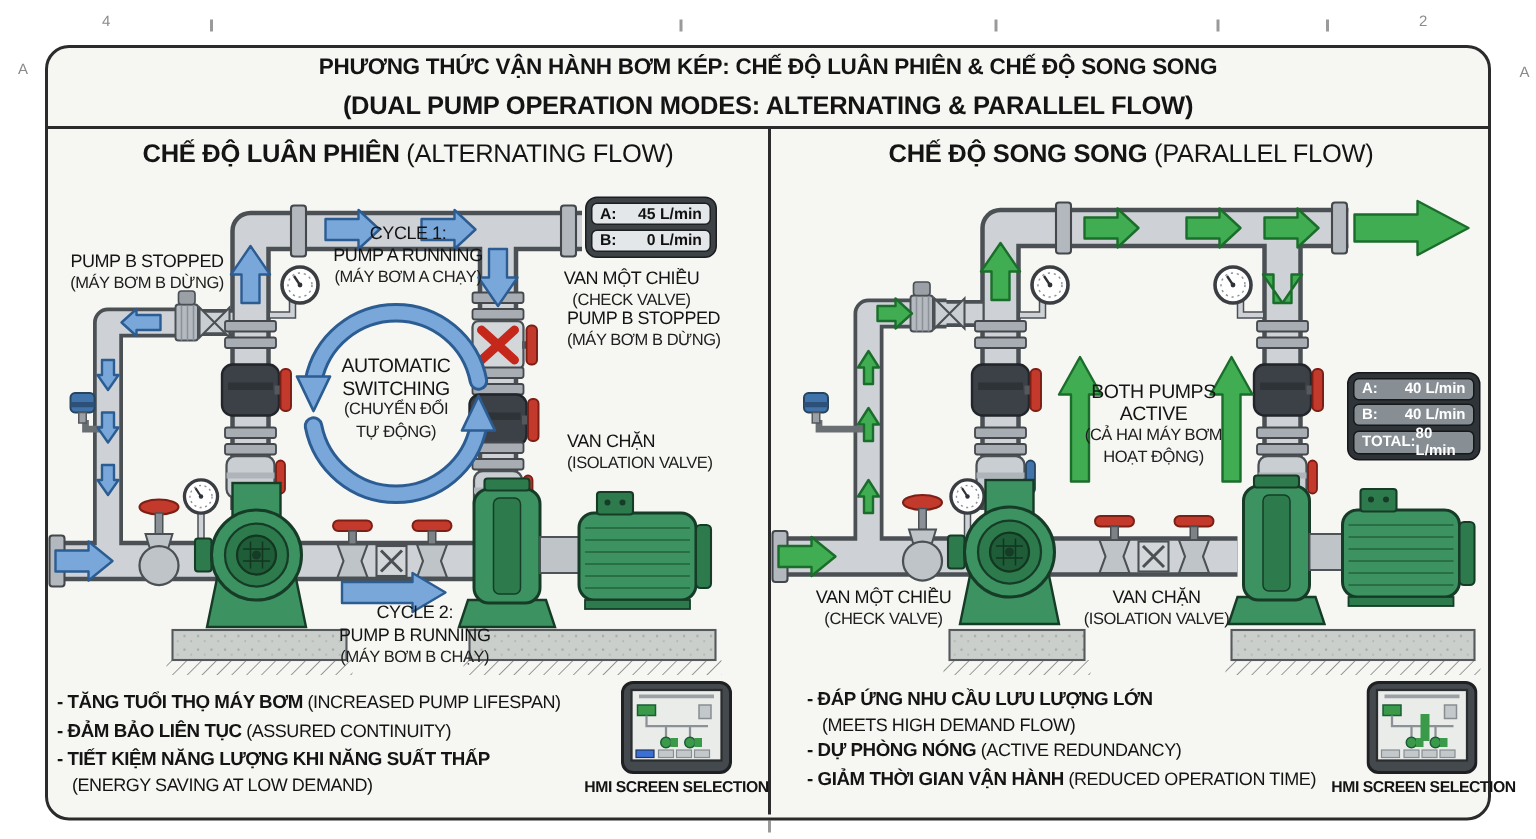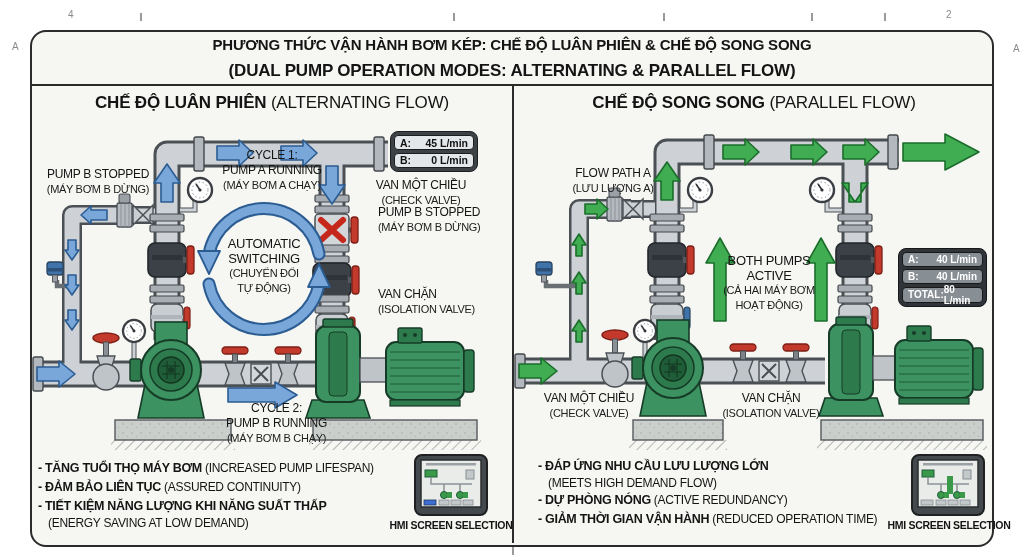--- a/index.html
+++ b/index.html
@@ -401,24 +401,20 @@
         <polygon points="390,55 432,55 432,46 466,64 432,82 432,73 390,73"></polygon>
         <polygon points="72,116 84,116 84,111 95,121 84,131 84,126 72,126"></polygon>
         <polygon points="66,146 73,157 69,157 69,168 63,168 63,157 59,157"></polygon>
         <polygon points="66,184 73,195 69,195 69,206 63,206 63,195 59,195"></polygon>
         <polygon points="66,232 73,243 69,243 69,254 63,254 63,243 59,243"></polygon>
         <polygon points="207,150 221,175 213,175 213,233 201,233 201,175 193,175"></polygon>
         <polygon points="308,150 322,175 314,175 314,233 302,233 302,175 294,175"></polygon>
       </g>
     </svg>
 
-    <div class="abs lbl" style="left:35px;top:78px;width:130px">
-      <div class="p">FLOW PATH A</div>
-        <div class="s">(LƯU LƯỢNG A)</div>
-    </div>
     <div class="abs lbl" style="left:186px;top:165px;width:140px">
       <div class="p" style="font-size:13px">BOTH PUMPS</div>
       <div class="p" style="font-size:13px">ACTIVE</div>
       <div class="s">(CẢ HAI MÁY BƠM</div>
         <div class="s">HOẠT ĐỘNG)</div>
     </div>
     <div class="abs lbl" style="left:11px;top:303px;width:130px">
       <div class="p">VAN MỘT CHIỀU</div>
         <div class="s">(CHECK VALVE)</div>
     </div>

